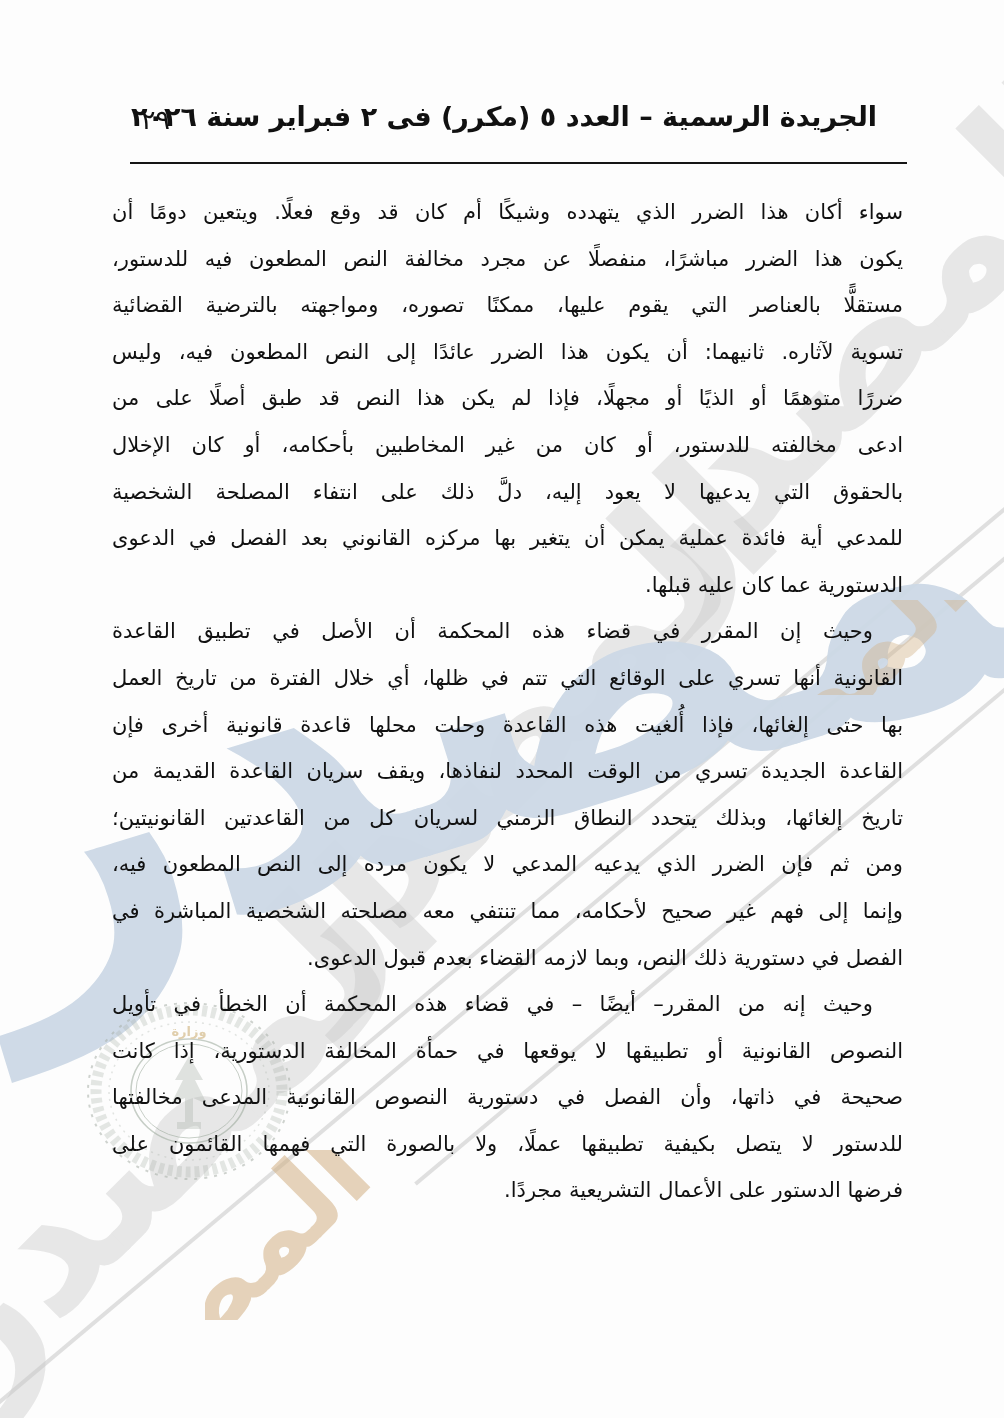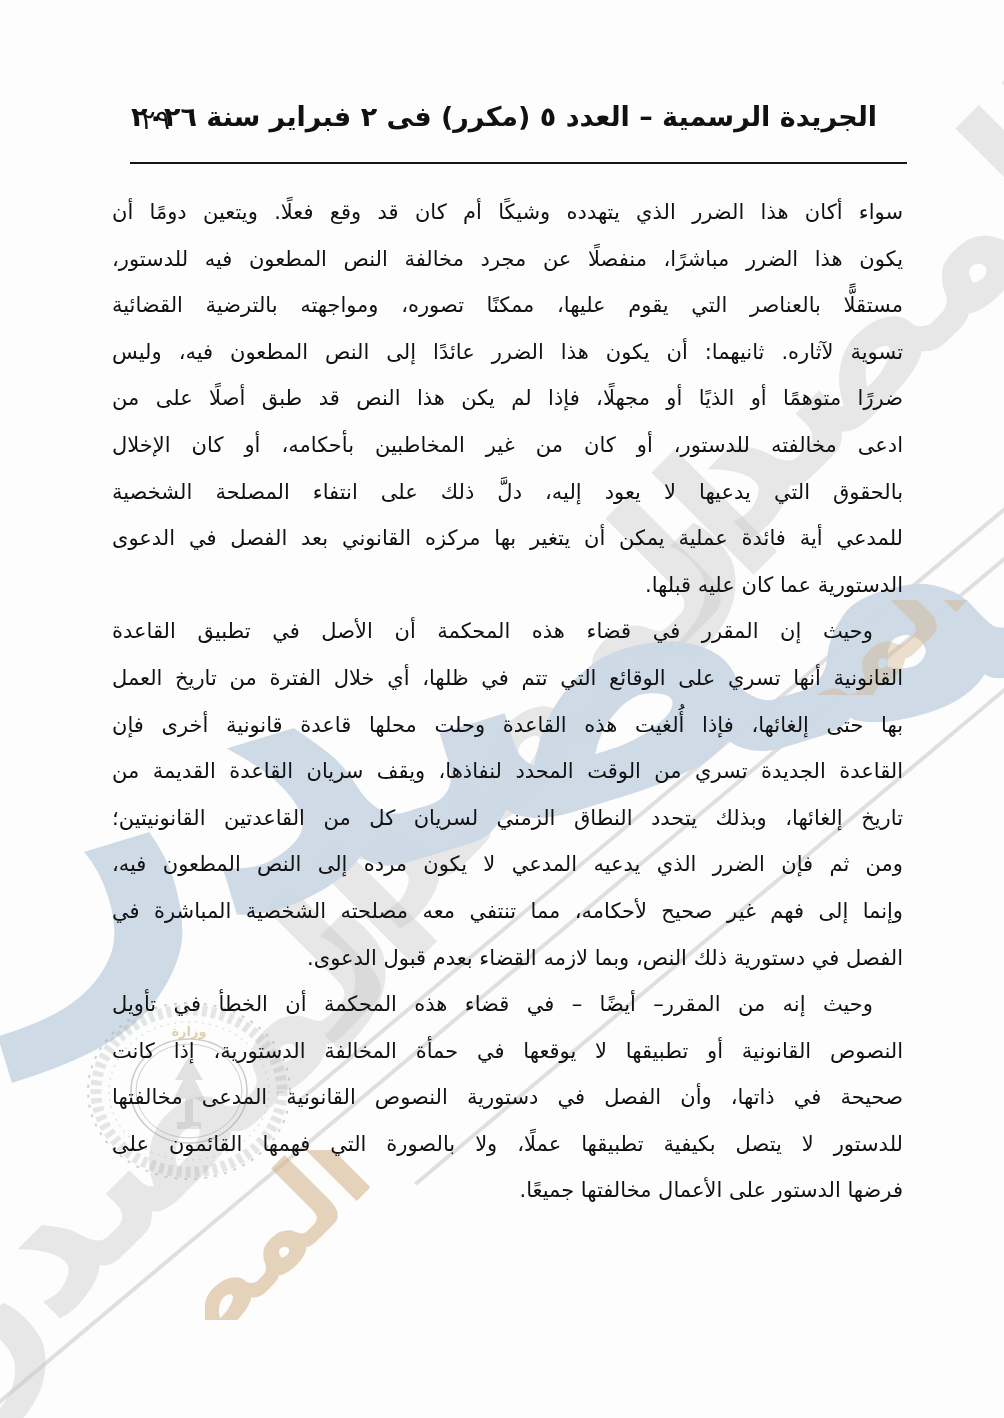--- a/index.html
+++ b/index.html
@@ -138,20 +138,20 @@
       <div class="line">بها حتى إلغائها، فإذا أُلغيت هذه القاعدة وحلت محلها قاعدة قانونية أخرى فإن</div>
       <div class="line">القاعدة الجديدة تسري من الوقت المحدد لنفاذها، ويقف سريان القاعدة القديمة من</div>
       <div class="line">تاريخ إلغائها، وبذلك يتحدد النطاق الزمني لسريان كل من القاعدتين القانونيتين؛</div>
       <div class="line">ومن ثم فإن الضرر الذي يدعيه المدعي لا يكون مرده إلى النص المطعون فيه،</div>
       <div class="line">وإنما إلى فهم غير صحيح لأحكامه، مما تنتفي معه مصلحته الشخصية المباشرة في</div>
       <div class="line last">الفصل في دستورية ذلك النص، وبما لازمه القضاء بعدم قبول الدعوى.</div>
       <div class="line first">وحيث إنه من المقرر– أيضًا – في قضاء هذه المحكمة أن الخطأ في تأويل</div>
       <div class="line">النصوص القانونية أو تطبيقها لا يوقعها في حمأة المخالفة الدستورية، إذا كانت</div>
       <div class="line">صحيحة في ذاتها، وأن الفصل في دستورية النصوص القانونية المدعى مخالفتها</div>
       <div class="line">للدستور لا يتصل بكيفية تطبيقها عملًا، ولا بالصورة التي فهمها القائمون على</div>
-      <div class="line last">فرضها الدستور على الأعمال مخالفتها جميعًا.</div>
+      <div class="line last">فرضها الدستور على الأعمال التشريعية مجردًا.</div>
     </div>
 
   <svg class="wm-site" width="690" height="100">
     <text x="2" y="72" font-size="70" font-weight="bold" font-family="DejaVu Sans, sans-serif" fill="#dce9f4" fill-opacity="0.28" stroke="#9cc2de" stroke-width="2.4" letter-spacing="1">www.almasdar.com</text>
   </svg>
 
 </div>
 
 </body></html>

